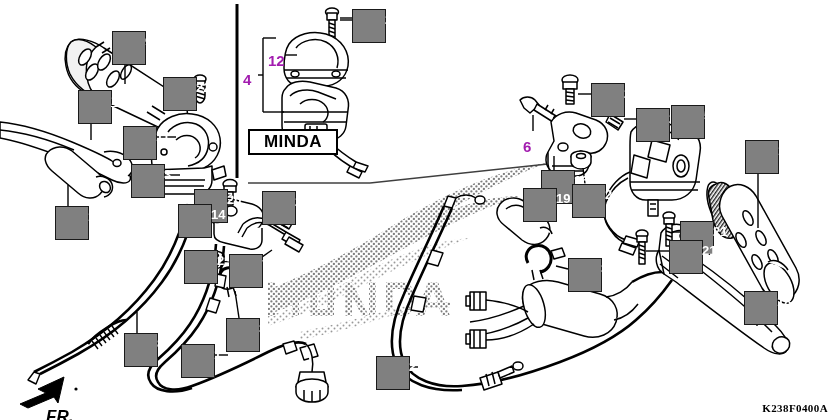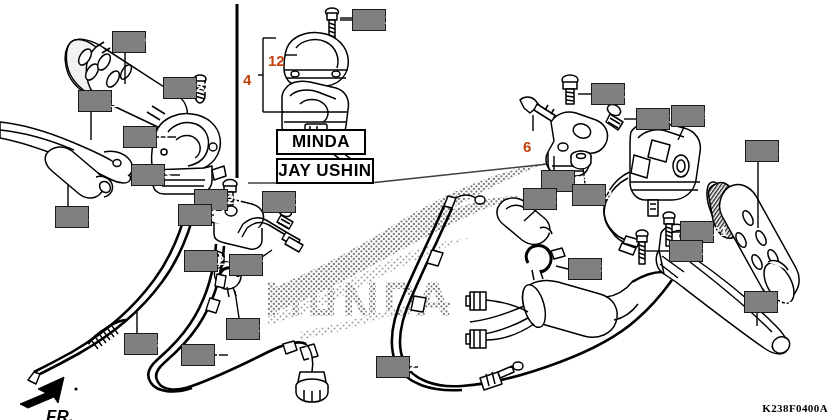--- a/index.html
+++ b/index.html
@@ -19,58 +19,57 @@
   #artwork {
     position: absolute;
     left: 0; top: 0;
     width: 840px; height: 420px;
   }
   
   .callout {
     position: absolute;
     box-sizing: border-box;
     width: 26px;
-    height: 22px;
+    height: 34px;
     background: #808080;
     border: 1.5px solid #1a1a1a;
     color: #ffffff;
     font-family: "Liberation Sans", sans-serif;
     font-size: 13px;
     font-weight: bold;
     line-height: 19px;
     text-align: center;
     letter-spacing: 0px;
     z-index: 40;
     user-select: none;
     padding-left: 32px;
   }
   .callout.w2 { width: 28px; }
   
   .plaincall {
     position: absolute;
-    color: #c2410c;
+    color: #a21caf;
     font-family: "Liberation Sans", sans-serif;
     font-size: 15px;
     font-weight: bold;
     z-index: 40;
     user-select: none;
   }
   
   .brandbox {
     position: absolute;
     box-sizing: border-box;
     background: #ffffff;
     border: 2.5px solid #000000;
     color: #000000;
     font-family: "Liberation Sans", sans-serif;
     font-weight: bold;
     text-align: center;
     z-index: 45;
     user-select: none;
-    margin-left: 28px;
   }
   #brand-minda {
     left: 248px; top: 129px;
     width: 90px; height: 26px;
     font-size: 17px;
     line-height: 22px;
     letter-spacing: 0.5px;
   }
   #brand-jayushin {
     left: 248px; top: 158px;
@@ -586,21 +585,20 @@
       <line x1="533" y1="131" x2="533" y2="115"></line>
     </g>
 
     <g>
       <path d="M64,377 L38,389 L46,393 L20,404 L28,408 L54,397 L58,403 Z" fill="#000000" stroke="#000000" stroke-width="1"></path>
       <circle cx="76" cy="389" r="1.6" fill="#000000"></circle>
     </g>
   </svg>
 
   <div class="brandbox" id="brand-minda">MINDA</div>
-  <div class="brandbox" id="brand-jayushin">JAY USHIN</div>
 
   <div id="fr-label">FR.</div>
 
   <div id="sheet-number">K238F0400A</div>
 
   <div id="callout-layer">
       <div class="callout" style="left: 112px; top: 31px;">9</div>
       <div class="callout w2" style="left: 163px; top: 77px;">22</div>
       <div class="callout w2" style="left: 78px; top: 90px; text-decoration: underline;">17</div>
       <div class="callout w2" style="left: 123px; top: 126px;">11</div>

